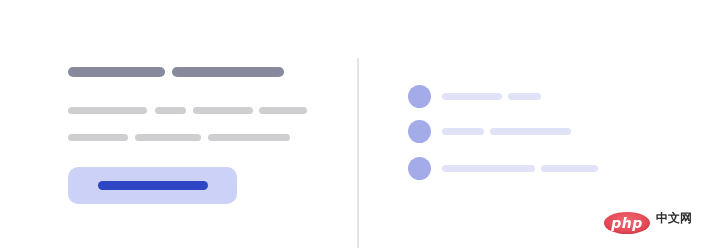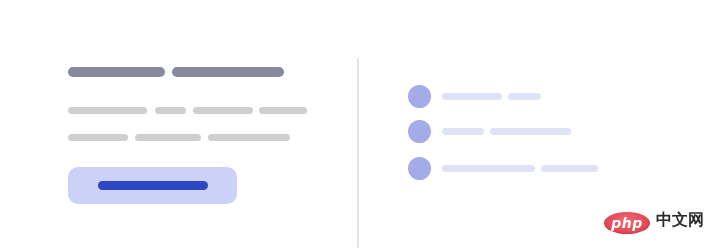--- a/index.html
+++ b/index.html
@@ -78,21 +78,21 @@
     font-family: "DejaVu Sans", sans-serif;
     font-size: 14px;
     font-weight: bold;
     font-style: italic;
     letter-spacing: 0.5px;
     line-height: 1;
   }
   #watermark-text {
     color: #2b2b2b;
     font-family: "DejaVu Sans", sans-serif;
-    font-size: 16px;
+    font-size: 12px;
     font-weight: bold;
     line-height: 1;
     white-space: nowrap;
   }
 </style>
 </head>
 <body>
 
 <div id="root">
 

